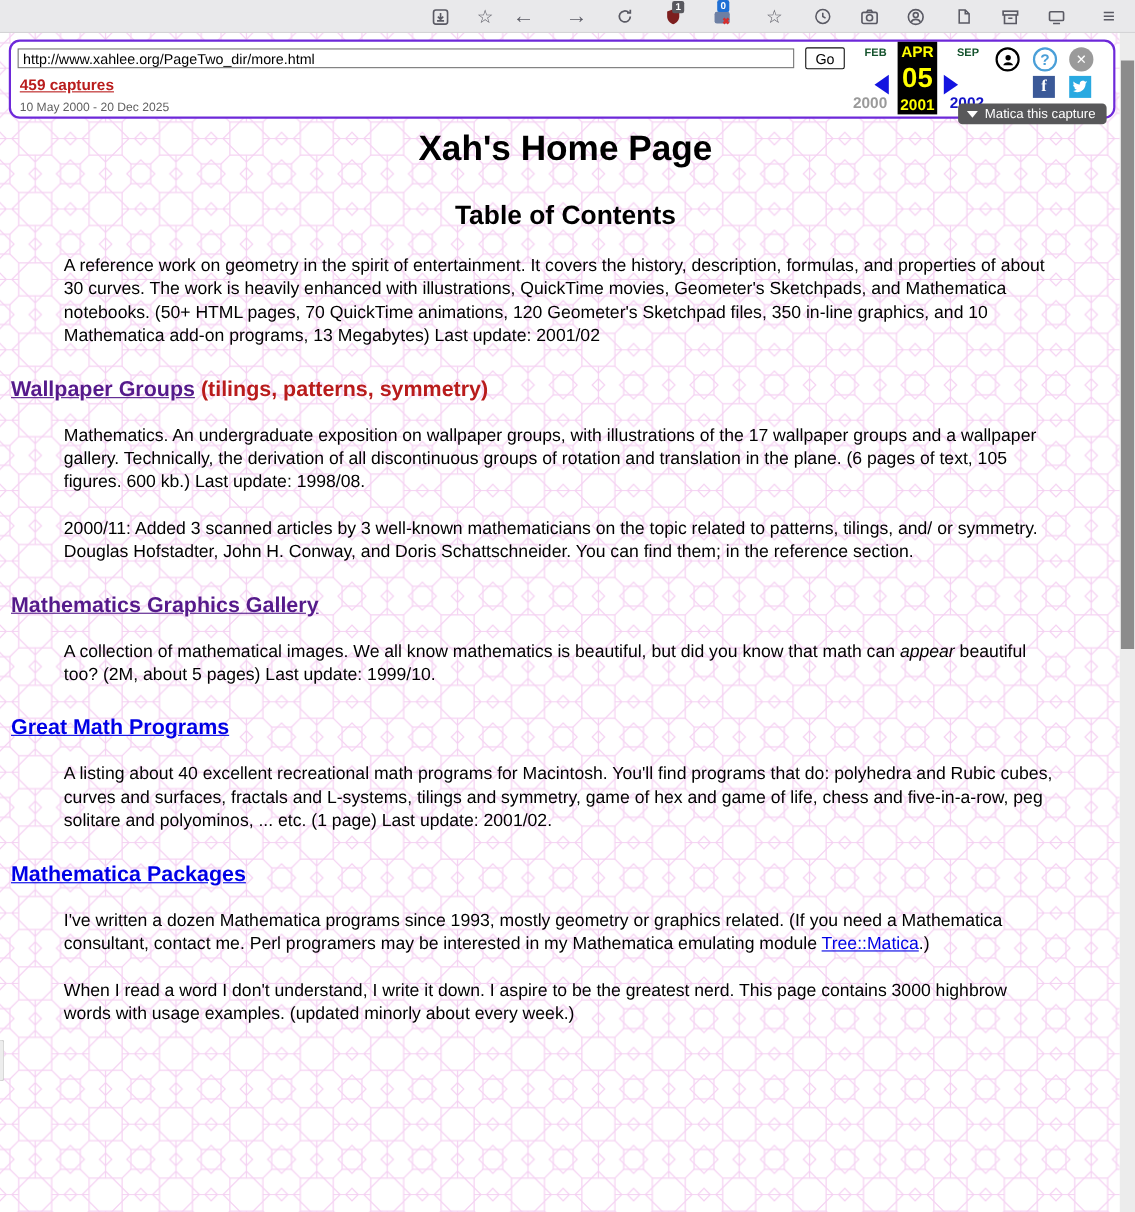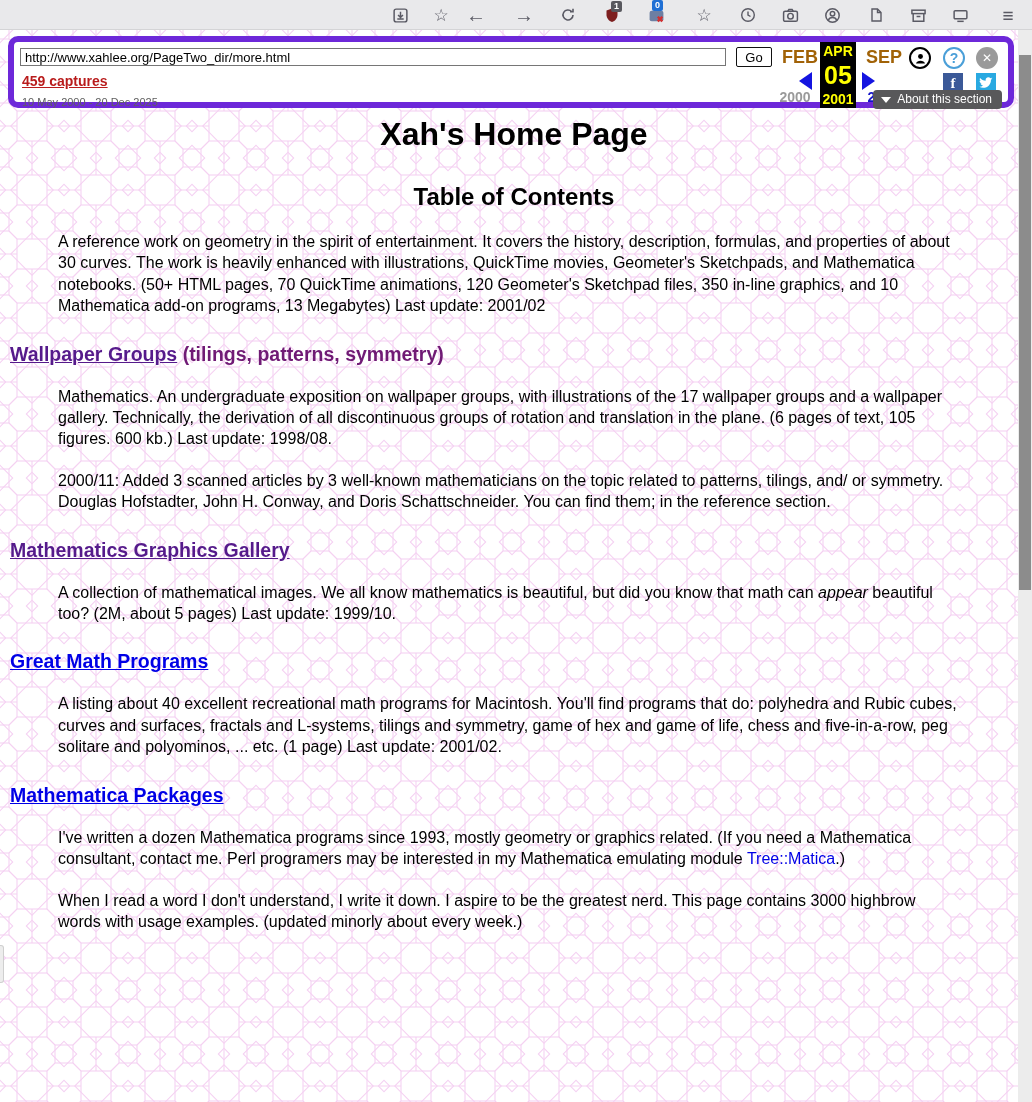--- a/index.html
+++ b/index.html
@@ -33,35 +33,35 @@
   .scrollbar { position:absolute; right:0; top:30px; width:14px; height:1072px; background:#ececec; z-index:4; }
   .scroll-thumb { position:absolute; left:1px; top:25px; width:12px; height:535px; background:#8c8c8c; }
   .edge-marker { position:absolute; left:0; top:945px; width:4px; height:38px; background:#ededed; border:1px solid #cfcfcf; border-left:none; border-radius:0 3px 3px 0; z-index:4; }
 
   
   .pattern-bg { position:absolute; left:0; top:30px; width:1018px; height:1072px; z-index:0; }
 
   
   .wb {
     position:absolute; left:8px; top:36px; width:1006px; height:72px;
-    background:#fff; border:6px solid #6d28d9; border-radius:10px; z-index:3;
+    background:#fff; border:2px solid #6d28d9; border-radius:10px; z-index:3;
   }
   .wb-input {
     position:absolute; left:6px; top:6px; width:706px; height:18px;
     border:1px solid #767676; font-size:13px; padding:1px 4px;
     font-family:"Liberation Sans",sans-serif; background:#fff; color:#000;
   }
   .wb-go {
     position:absolute; left:722px; top:5px; width:36px; height:20px;
     background:#fff; border:1px solid #111; border-radius:2px;
     font-size:13px; font-family:"Liberation Sans",sans-serif; color:#000; cursor:pointer;
   }
   .wb-captures { position:absolute; left:8px; top:31px; font-size:14px; font-weight:bold; color:#b91c1c; text-decoration:underline; }
   .wb-range { position:absolute; left:8px; top:54px; font-size:11px; color:#5f5f5f; }
-  .wb-month { position:absolute; top:5px; width:44px; text-align:center; font-size:18px; font-weight:bold; color:#a16207; cursor:pointer; }
+  .wb-month { position:absolute; top:5px; width:44px; text-align:center; font-size:10px; font-weight:bold; color:#14532d; cursor:pointer; }
   .wb-col {
     position:absolute; left:806px; top:0; width:36px; height:66px; background:#000;
     display:flex; flex-direction:column; align-items:center; justify-content:space-between;
     padding:1px 0; color:#ffff00; font-weight:bold;
   }
   .wb-col .m { font-size:14px; }
   .wb-col .d { font-size:25px; letter-spacing:0; }
   .wb-col .y { font-size:14px; }
   .tri { position:absolute; top:30px; width:0; height:0; border-top:9px solid transparent; border-bottom:9px solid transparent; cursor:pointer; }
   .tri-l { left:785px; border-right:13px solid #1414e0; }
@@ -83,24 +83,24 @@
   .wb-about .caret { display:inline-block; width:0; height:0; border-left:5px solid transparent; border-right:5px solid transparent; border-top:6px solid #fff; margin-right:6px; vertical-align:middle; }
 
   
   .content { position:relative; z-index:1; padding:0 0 0 10px; width:1018px; }
   .content h1 { margin:0; padding-top:116px; text-align:center; font-size:32px; line-height:37px; color:#000; }
   .content h2.toc { margin:30px 0 0; text-align:center; font-size:24px; color:#000; }
   .content h2.sec { margin:26px 0 0; font-size:19.5px; color:#000; }
   .content h2.sec a { text-decoration:underline; cursor:pointer; }
   .content a.visited { color:#551a8b; }
   .content a.unvisited { color:#0000e6; }
-  .content .sfx { color:#701a75; }
+  .content .sfx { color:#b91c1c; }
   .content p.indent { margin:20px 56px 20px 48px; font-size:16px; line-height:21.4px; color:#000; }
   .content p.indent .it { font-style:italic; }
-  .content p.indent a { color:#0000e6; cursor:pointer; }
+  .content p.indent a { color:#0000e6; text-decoration:underline; cursor:pointer; }
 </style>
 </head>
 <body>
 
 <div class="pattern-bg">
   <svg width="1018" height="1072" xmlns="http://www.w3.org/2000/svg">
     <defs>
       <pattern id="starpat" width="64" height="64" patternUnits="userSpaceOnUse">
         <g fill="none" stroke="#f3c9f0" stroke-width="1.1" opacity="0.85">
           <rect x="17" y="17" width="30" height="30"></rect>
@@ -234,21 +234,21 @@
   <div class="wb-round wb-close">✕</div>
 
   <div class="wb-sq wb-fb">f</div>
   <div class="wb-sq wb-tw">
     <svg width="14" height="12" viewBox="0 0 16 13">
         <path d="M15.5 1.6c-.6.3-1.2.4-1.8.5.7-.4 1.2-1 1.4-1.8-.6.4-1.3.6-2 .8A3.1 3.1 0 0 0 7.7 3.9C5 3.8 2.7 2.6 1.2.8.5 2 .9 3.5 2 4.3c-.5 0-1-.2-1.4-.4 0 1.5 1 2.8 2.5 3.1-.4.1-.9.1-1.4.1.4 1.2 1.5 2.1 2.9 2.2A6.3 6.3 0 0 1 0 10.6 8.9 8.9 0 0 0 4.8 12c5.8 0 9-4.8 8.8-9.1.6-.4 1.2-1 1.9-1.3z" fill="#fff"></path>
       </svg>
   </div>
 
   <div class="wb-about">
-    <span class="caret"></span><span>About this section</span>
+    <span class="caret"></span><span>Matica this capture</span>
   </div>
 </div>
 
 <div class="content">
   <h1>Xah's Home Page</h1>
   <h2 class="toc">Table of Contents</h2>
 
   <p class="indent">A reference work on geometry in the spirit of entertainment. It covers the history, description, formulas, and properties of about 30 curves. The work is heavily enhanced with illustrations, QuickTime movies, Geometer's Sketchpads, and Mathematica notebooks. (50+ HTML pages, 70 QuickTime animations, 120 Geometer's Sketchpad files, 350 in-line graphics, and 10 Mathematica add-on programs, 13 Megabytes) Last update: 2001/02</p>
 
   <h2 class="sec">

